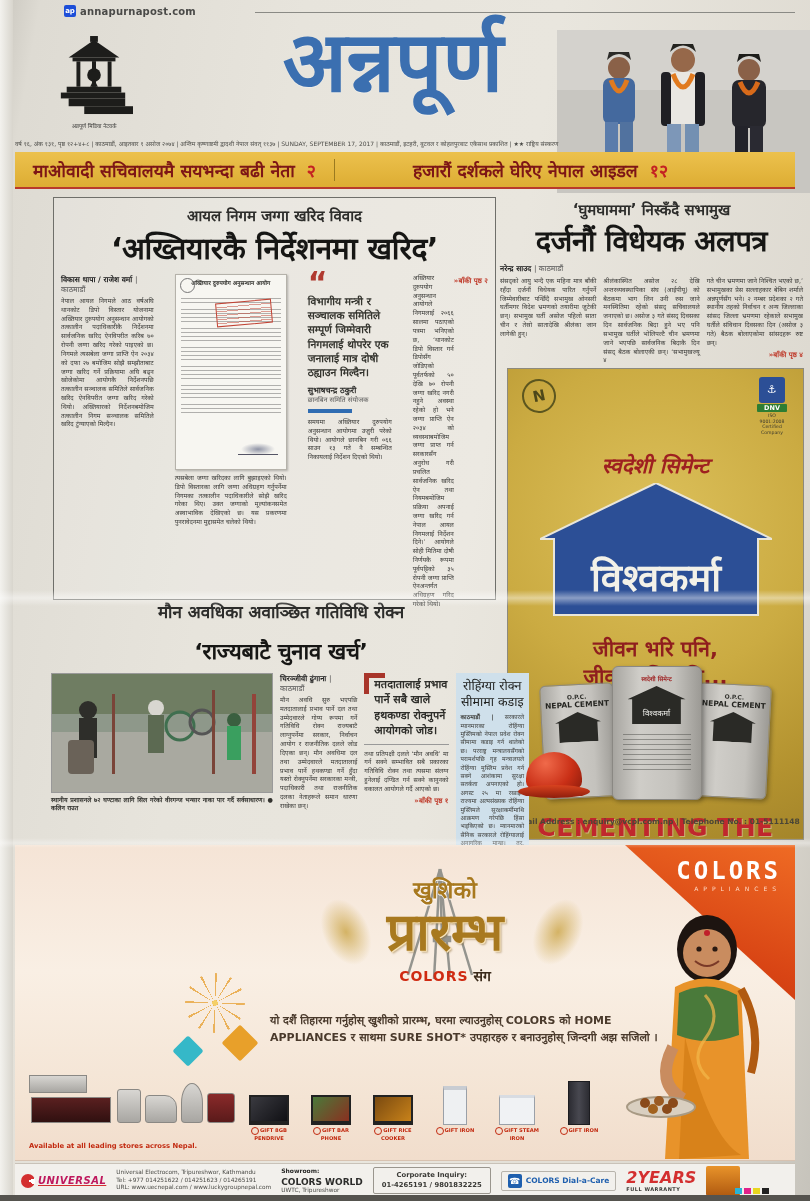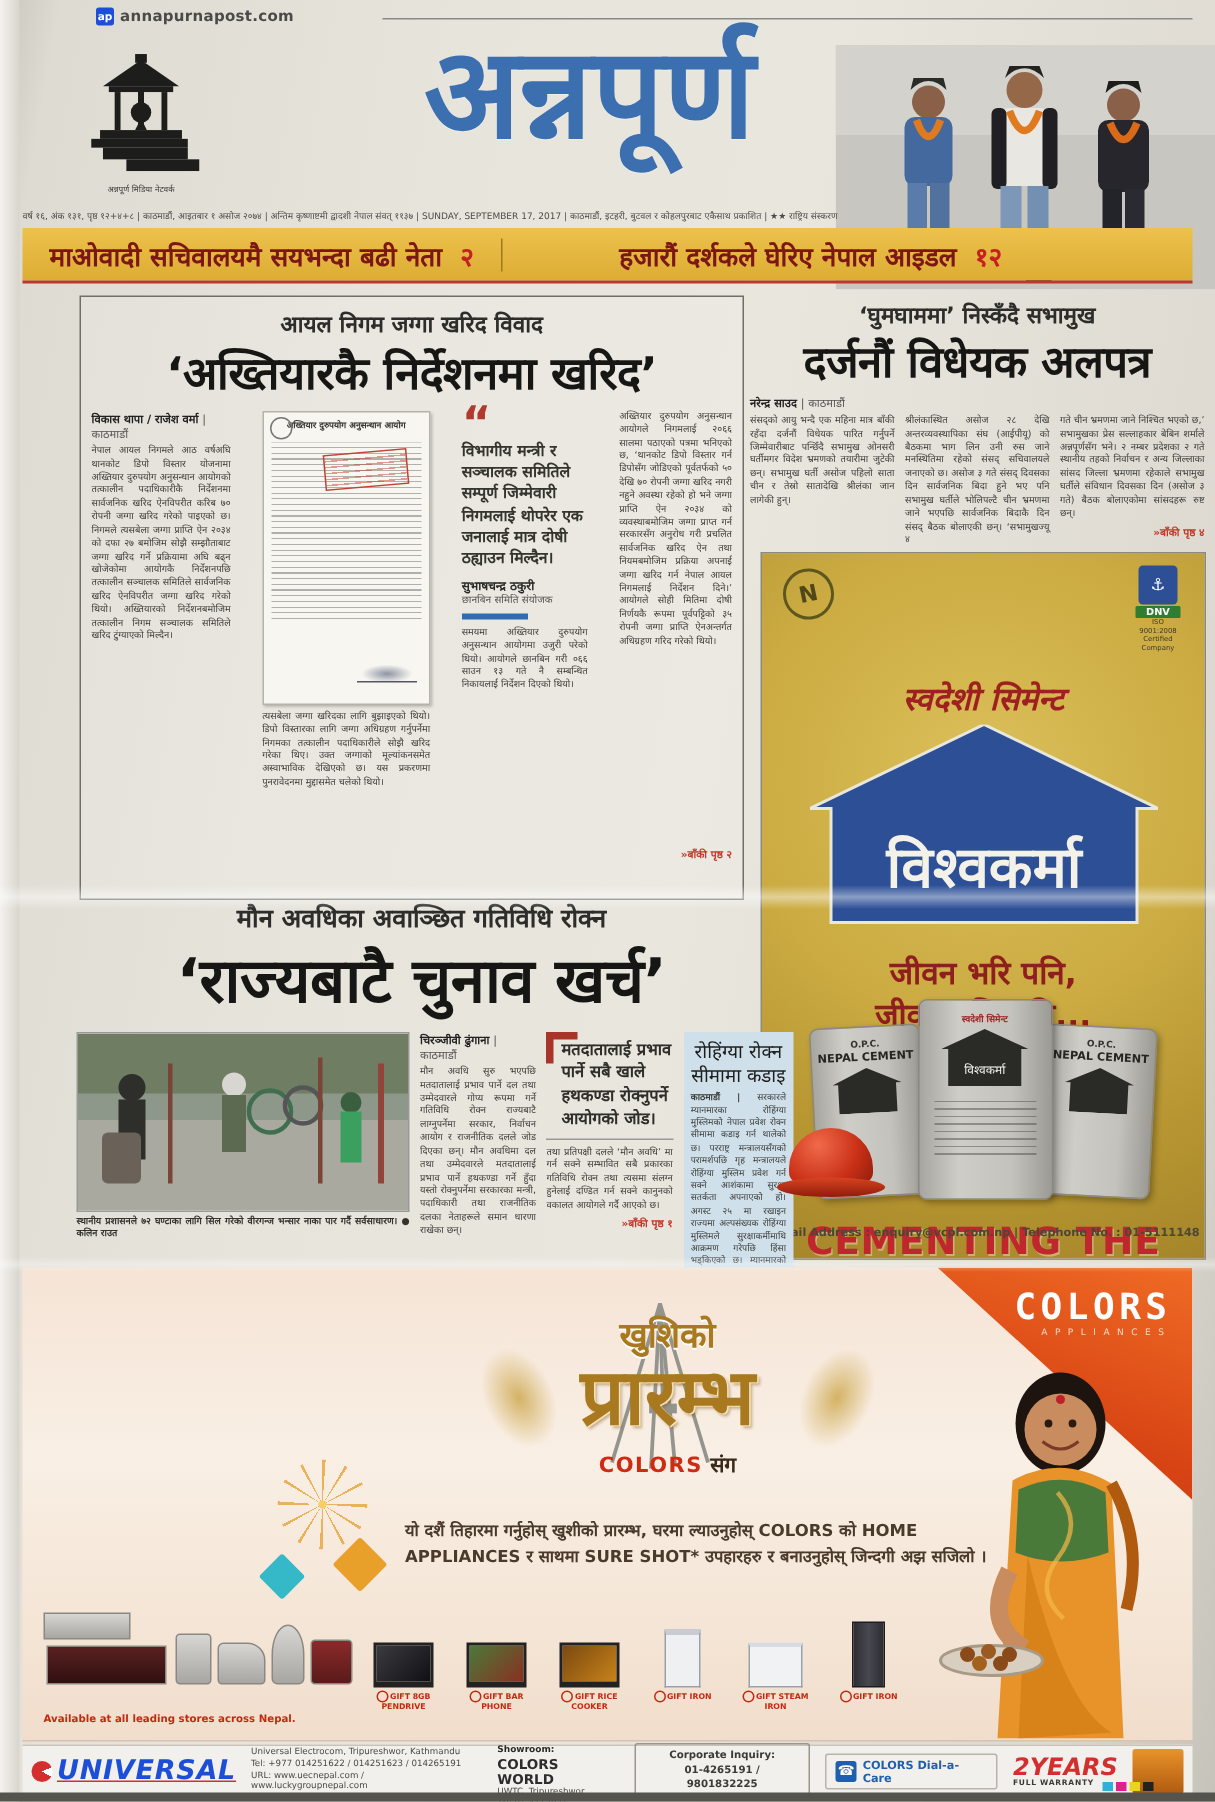--- a/index.html
+++ b/index.html
@@ -41,21 +41,21 @@
   .hl{text-align:center;font-weight:bold;color:#161614;letter-spacing:-.3px;}
 
   
   .leadbox{left:53px;top:197px;width:441px;height:401px;border:1px solid #6f6f6a;background:rgba(255,255,255,.14);}
   .leadbox .kick{font-size:15px;margin-top:7px;}
   .leadbox .hl{font-size:30px;margin-top:2px;}
   .leadrow{display:flex;gap:21px;padding:6px 7px 4px 7px;height:300px;}
   .lcol1{width:106px;}
   .lcol2{width:128px;display:flex;flex-direction:column;}
   .lcol3{width:96px;display:flex;flex-direction:column;}
-  .lcol4{width:86px;display:flex;flex-direction:column;}
+  .lcol4{width:86px;display:flex;flex-direction:row;}
   .letter{height:186px;background:#f7f6f1;border:1px solid #b5b2aa;position:relative;padding:4px 5px;box-shadow:1px 1px 2px rgba(0,0,0,.25);}
   .letter .lhead{font-size:5.8px;font-weight:bold;text-align:center;color:#33332f;}
   .letter .lemb{position:absolute;left:4px;top:3px;width:13px;height:13px;border:1px solid #777;border-radius:50%;}
   .letter .lbody{margin-top:8px;height:120px;
       background:repeating-linear-gradient(180deg,transparent 0 3px,rgba(90,90,90,.45) 3px 3.8px);}
   .letter .stamp{position:absolute;right:14px;top:26px;width:54px;height:22px;border:1px solid #c14233;transform:rotate(-5deg);
       background:repeating-linear-gradient(180deg,transparent 0 3px,rgba(193,66,51,.5) 3px 4px);}
   .letter .sig{position:absolute;right:8px;bottom:14px;width:40px;height:12px;border-bottom:1px solid #556;
       background:radial-gradient(ellipse at 50% 60%,rgba(40,50,90,.5),transparent 60%);}
   .qmark{color:#b03a30;font-size:30px;line-height:.6;font-weight:bold;}
@@ -106,21 +106,21 @@
   .sh-body .s3{font-size:6px;letter-spacing:.5px;}
   .sh-rib{margin-top:-6px;background:linear-gradient(180deg,#9a6a22,#6d4512);color:#ffd97a;
       font-size:5.6px;font-weight:bold;padding:2px 0;border-radius:2px;letter-spacing:.4px;}
   .c-slogan{position:absolute;left:0;right:0;top:452px;text-align:center;font-size:25px;font-weight:bold;color:#c0272d;
       letter-spacing:.5px;text-shadow:1px 1px 0 rgba(255,255,255,.35);margin-top:-8px;}
   .c-contact{position:absolute;left:0;right:0;top:448px;text-align:center;font-size:7.5px;color:#4b4636;font-weight:bold;}
 
   
   .elec{left:15px;top:600px;width:478px;height:243px;padding-left:36px;}
   .elec .kick{font-size:17px;width:460px;}
-  .elec .hl{font-size:41px;width:460px;margin-top:1px;}
+  .elec .hl{font-size:22px;width:460px;margin-top:12px;}
   .elecrow{display:flex;gap:7px;margin-top:8px;}
   .ephoto{width:222px;}
   .ephoto .img{height:118px;position:relative;overflow:hidden;border:1px solid #999;}
   .ecap{font-size:6.2px;line-height:1.35;font-weight:bold;color:#33332f;margin-top:3px;text-align:justify;}
   .ecol1{width:112px;}
   .ecol2{width:122px;}
   .pullq{position:relative;padding:4px 0 0 10px;margin-bottom:5px;}
   .pullq:before{content:"";position:absolute;left:0;top:0;width:16px;height:16px;
      border-left:5px solid #a8352a;border-top:5px solid #a8352a;}
   .pullq .pqt{font-size:11px;line-height:1.4;font-weight:bold;color:#2e2e2a;}
@@ -162,21 +162,21 @@
   .plabel{font-size:5.2px;font-weight:bold;color:#c22a10;line-height:1.2;}
   .plabel .ring{display:inline-block;width:6px;height:6px;border:1px solid #c22a10;border-radius:50%;vertical-align:middle;margin-right:1px;}
   .avail{position:absolute;left:14px;bottom:10px;font-size:6.8px;font-weight:bold;color:#c22a10;}
   .womanWrap{position:absolute;right:2px;top:52px;width:178px;height:262px;}
 
   
   .foot{left:15px;top:1163px;width:780px;height:34px;background:#f2f0ec;border-top:1px solid #c9c2b8;
       display:flex;align-items:center;gap:10px;padding:0 6px;box-sizing:border-box;}
   .uni{display:flex;align-items:center;gap:3px;}
   .uni .uc{width:14px;height:14px;border-radius:50%;background:conic-gradient(from 210deg,#d32f2f 0 60%,#fff 60% 75%,#d32f2f 75%);}
-  .uni .un{font-size:18px;font-weight:bold;font-style:italic;color:#1d4ed8;letter-spacing:.5px;text-decoration:underline;text-decoration-color:#d32f2f;}
+  .uni .un{font-size:10px;font-weight:bold;font-style:italic;color:#be185d;letter-spacing:.5px;text-decoration:underline;text-decoration-color:#d32f2f;}
   .fsm{font-size:5.8px;line-height:1.35;color:#4a4a46;}
   .fshow .lab{font-size:6px;font-weight:bold;}
   .fshow .nm{font-size:9px;font-weight:bold;color:#2c2c2a;}
   .fbox{border:1px solid #9a968e;border-radius:2px;padding:3px 8px;font-size:6.8px;font-weight:bold;text-align:center;color:#3a3a36;line-height:1.4;}
   .care{display:flex;align-items:center;gap:4px;border:1px solid #b8b4ac;border-radius:2px;padding:2px 6px;}
   .care .ci{width:14px;height:14px;background:#1f5fae;border-radius:2px;color:#fff;font-size:9px;line-height:14px;text-align:center;}
   .care .cn{font-size:7.5px;font-weight:bold;color:#1f5fae;line-height:1.2;}
   .warr{text-align:left;}
   .warr .w1{font-size:16px;font-weight:bold;color:#d32f2f;font-style:italic;line-height:1;}
   .warr .w2{font-size:5px;font-weight:bold;color:#3a3a36;letter-spacing:.5px;}

